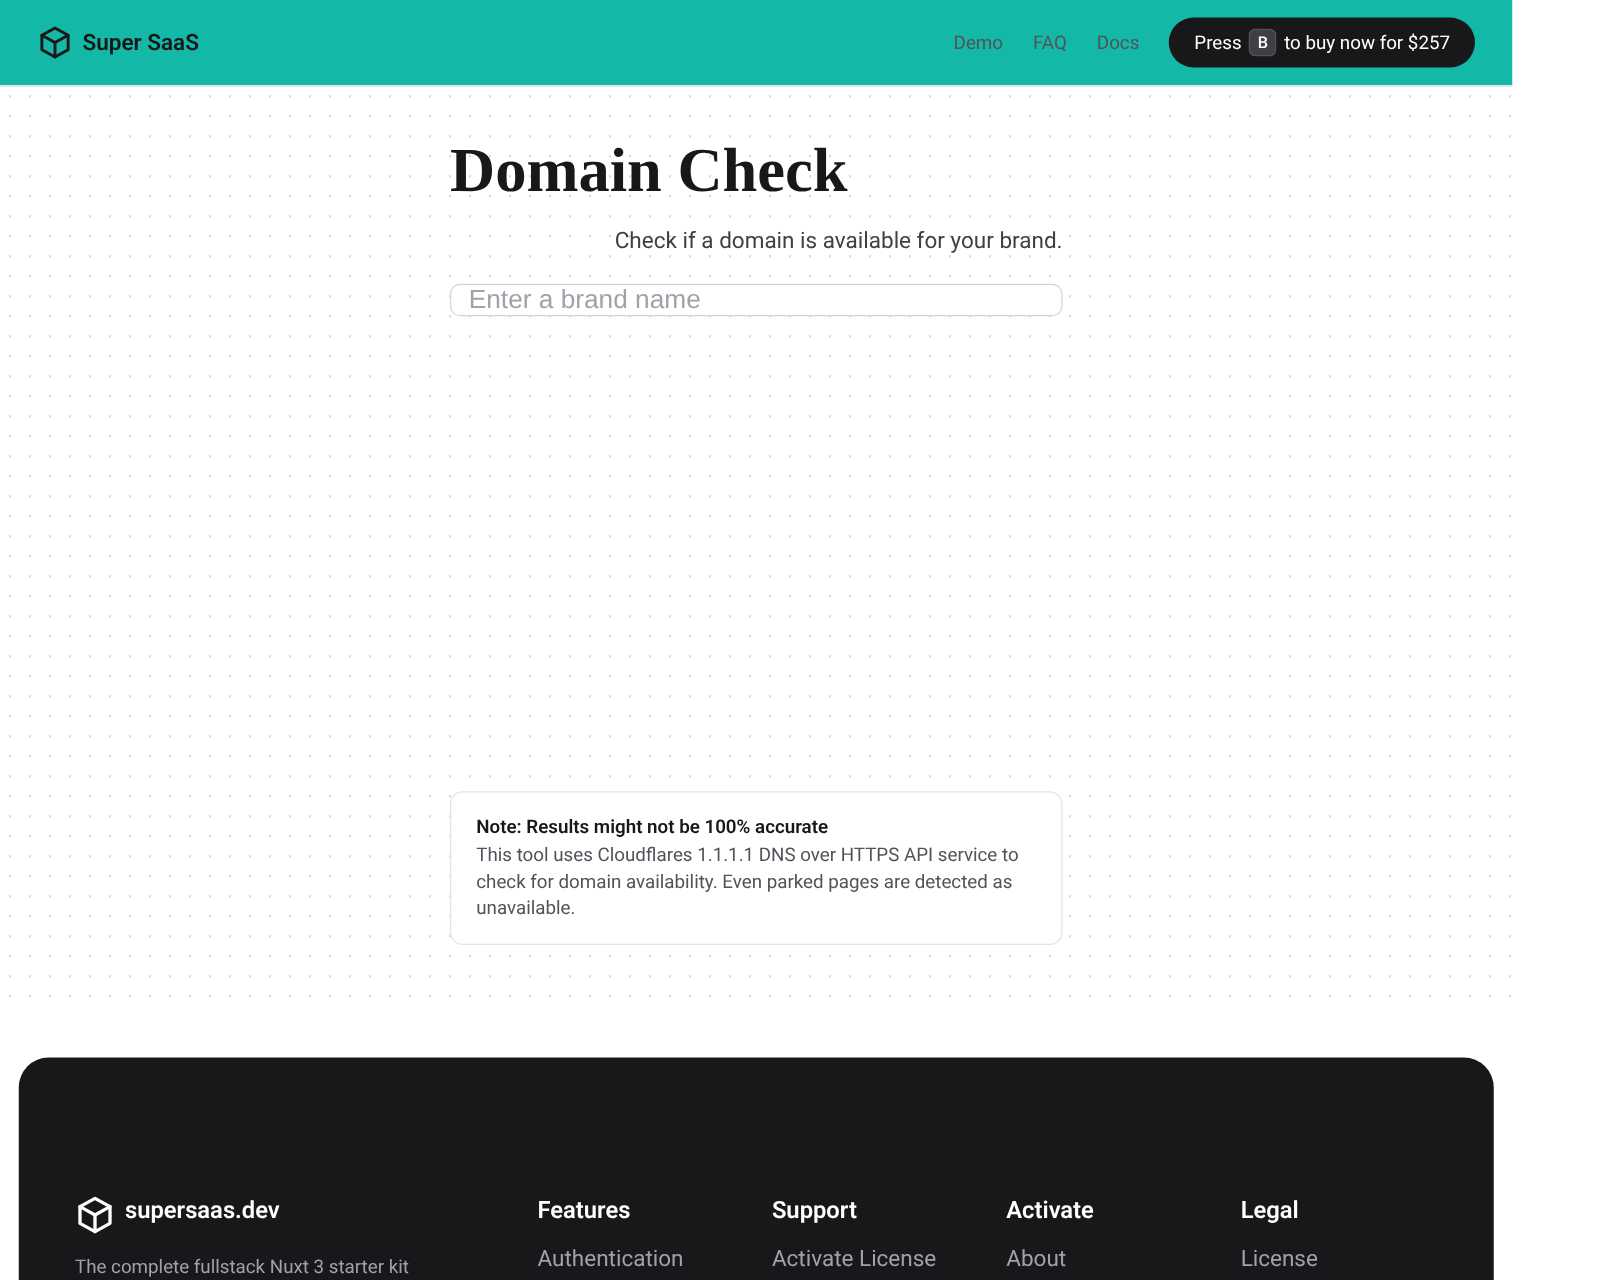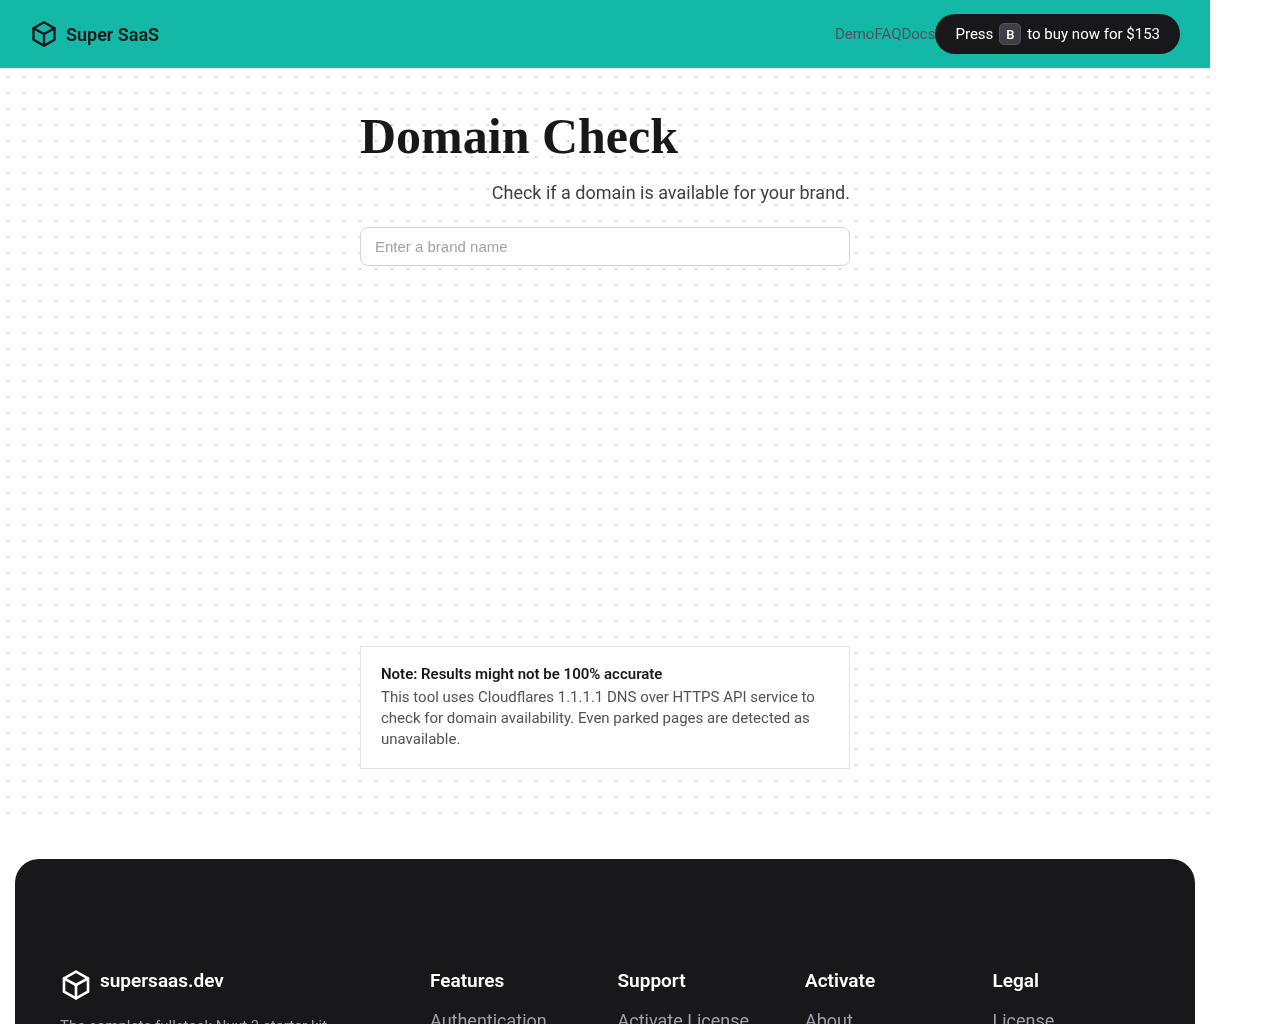--- a/index.html
+++ b/index.html
@@ -42,20 +42,21 @@
     
     .logo-text {
       font-size: 18px;
       font-weight: 600;
       color: #18181b;
     }
     
     .nav-group {
       display: flex;
       align-items: center;
+      gap: 24px;
     }
     
     .nav-link {
       font-size: 15px;
       color: #52525b;
       cursor: pointer;
     }
     
     .buy-button {
       display: flex;
@@ -111,41 +112,41 @@
     
     .page-subtitle {
       font-size: 18px;
       color: #3f3f46;
       margin-bottom: 24px;
       text-align: right;
     }
     
     .brand-input {
       width: 100%;
-      padding: 10px 14px;
-      font-size: 15px;
+      padding: 0 14px;
+      font-size: 21px;
       border: 1px solid #d4d4d8;
       border-radius: 8px;
       background: #fff;
       color: #18181b;
       outline: none;
     }
     
     .brand-input::placeholder {
       color: #a1a1aa;
     }
     
     .spacer {
       height: 380px;
     }
     
     .note-box {
       background: #fff;
       border: 1px solid #e4e4e7;
-      border-radius: 0;
+      border-radius: 10px;
       padding: 18px 20px;
     }
     
     .note-title {
       font-size: 15px;
       font-weight: 600;
       color: #18181b;
       margin-bottom: 4px;
     }
     
@@ -236,21 +237,21 @@
     </span>
     <span class="logo-text">Super SaaS</span>
   </a>
   <nav class="nav-group">
     <a class="nav-link">Demo</a>
     <a class="nav-link">FAQ</a>
     <a class="nav-link">Docs</a>
     <a class="buy-button">
       <span>Press</span>
       <span class="kbd">B</span>
-      <span>to buy now for $153</span>
+      <span>to buy now for $257</span>
     </a>
   </nav>
 </header>
 
 <main class="main-area">
   <div class="content-container">
     <h1 class="page-title">Domain Check</h1>
     <p class="page-subtitle">Check if a domain is available for your brand.</p>
     <input type="text" class="brand-input" placeholder="Enter a brand name" style="">
     <div class="spacer"></div>

